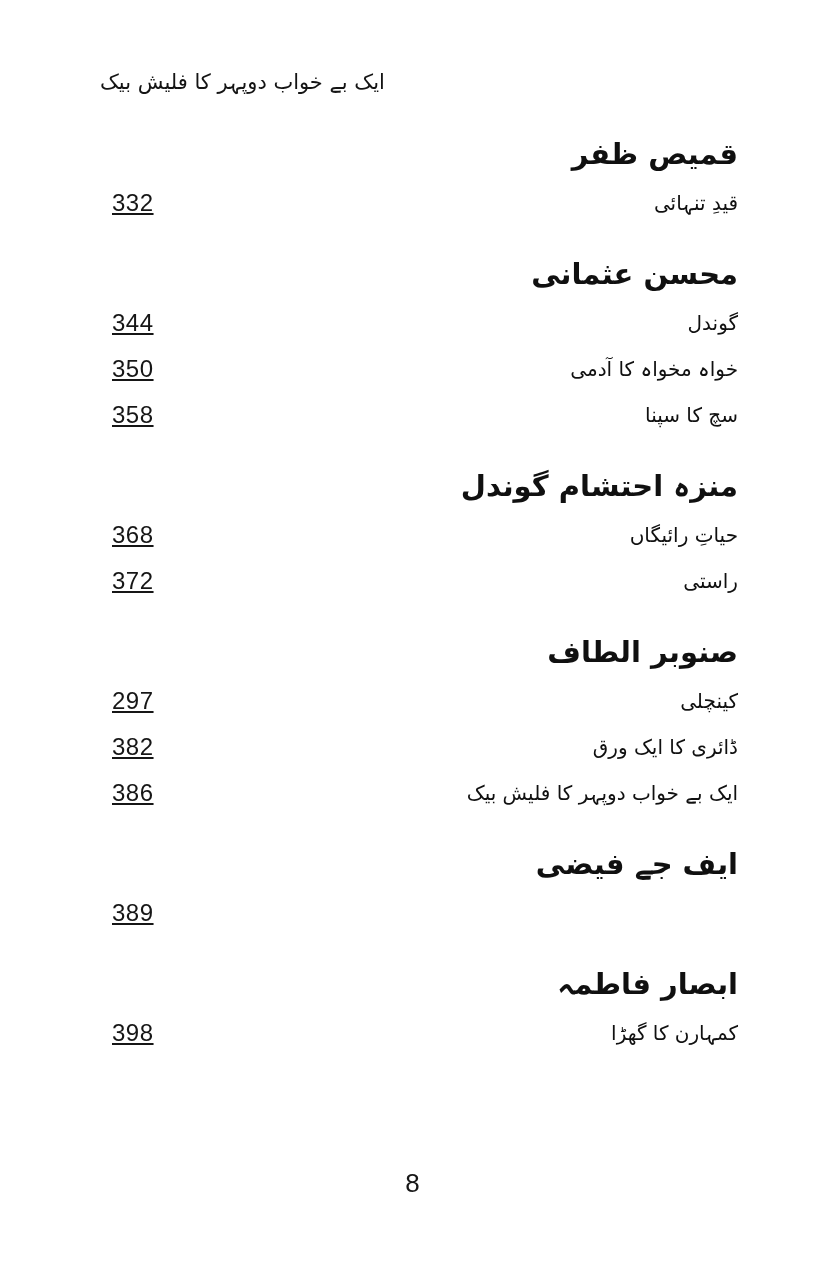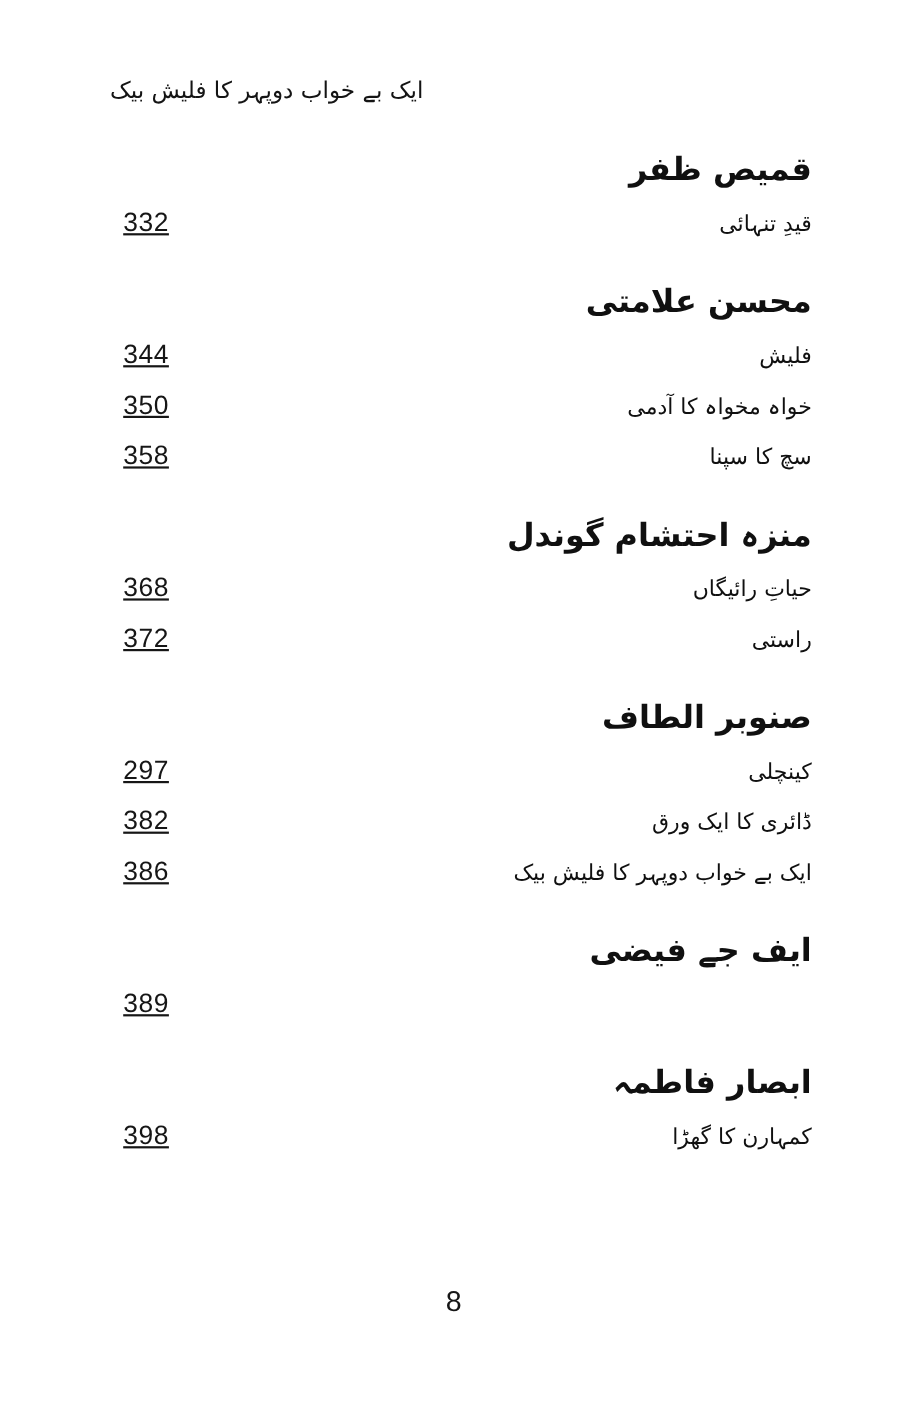--- a/index.html
+++ b/index.html
@@ -85,24 +85,24 @@
 
   <div class="toc">
       <div class="section">
         <div class="author" lang="ur" dir="rtl">قمیص ظفر</div>
         <div class="entry">
           <span class="num">332</span>
           <span class="title" lang="ur" dir="rtl">قیدِ تنہائی</span>
         </div>
       </div>
       <div class="section">
-        <div class="author" lang="ur" dir="rtl">محسن علامتی</div>
+        <div class="author" lang="ur" dir="rtl">محسن عثمانی</div>
         <div class="entry">
           <span class="num">344</span>
-          <span class="title" lang="ur" dir="rtl">فلیش</span>
+          <span class="title" lang="ur" dir="rtl">گوندل</span>
         </div>
         <div class="entry">
           <span class="num">350</span>
           <span class="title" lang="ur" dir="rtl">خواہ مخواہ کا آدمی</span>
         </div>
         <div class="entry">
           <span class="num">358</span>
           <span class="title" lang="ur" dir="rtl">سچ کا سپنا</span>
         </div>
       </div>

